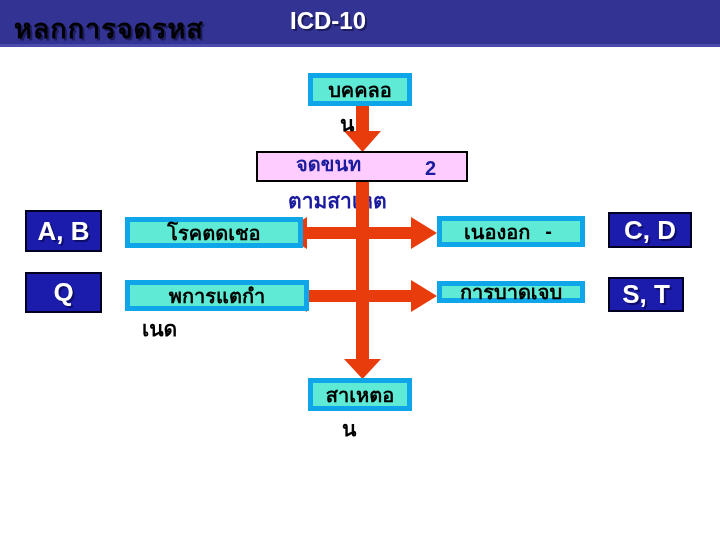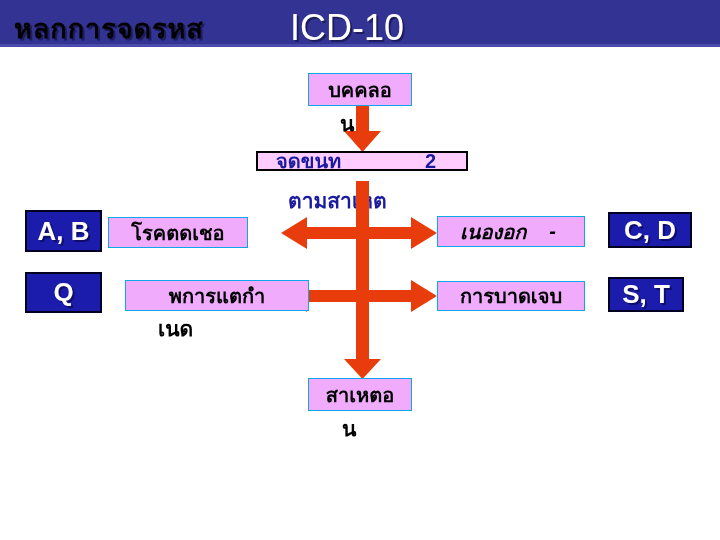--- a/index.html
+++ b/index.html
@@ -23,40 +23,40 @@
   }
   .page-title {
     position: absolute; left: 14px; top: 7px;
     font-size: 27px; font-weight: bold; color: #000000;
     text-shadow: 2px 2px 0 #1d1d5e;
     letter-spacing: 1px;
     white-space: nowrap;
   }
   .page-subtitle {
     position: absolute; left: 290px; top: 7px;
-    font-size: 36px; font-weight: normal; color: #ffffff;
+    font-size: 24px; font-weight: bold; color: #ffffff;
     text-shadow: 2px 2px 0 #1d1d5e;
     white-space: nowrap;
   }
   
   svg.arrows {
     position: absolute; left: 0; top: 0; z-index: 1;
   }
   svg.arrows .arrow { fill: #e93c0c; stroke: none; }
   
   .node {
     position: absolute; z-index: 2;
     box-sizing: border-box;
     display: flex; align-items: center; justify-content: center;
     font-weight: bold; color: #000000;
     font-size: 20px; white-space: nowrap;
   }
   .yellow {
-    background: #f0abfc;
-    border: 1px solid #0ea5e9;
+    background: #5eead4;
+    border: 5px solid #0ea5e9;
   }
   .pink {
     background: #ffccff;
     border: 2px solid #000000;
     color: #1b1b9e;
   }
   .blue {
     background: #1c1cac;
     border: 2px solid #000022;
     color: #ffffff;
@@ -102,41 +102,41 @@
       <polygon class="arrow" points="281,296 307,280 307,312"></polygon>
       <polygon class="arrow" points="437,296 411,280 411,312"></polygon>
     </g>
   </svg>
 
   <div class="node yellow" style="left:308px; top:73px; width:104px; height:33px;">
     <span>บคคลอ</span>
   </div>
   <div class="caption over" style="left:340px; top:107px;">น</div>
 
-  <div class="node pink spread" style="left:256px; top:151px; width:212px; height:20px; padding:0 30px 0 18px;">
+  <div class="node pink spread" style="left:256px; top:151px; width:212px; height:31px; padding:0 30px 0 38px;align-items:flex-end;">
     <span>จดขนท</span>
     <span>2</span>
   </div>
 
   <div class="node blue" style="left:25px; top:210px; width:77px; height:42px;">A, B</div>
 
-  <div class="node yellow" style="left:108px; top:217px; width:140px; height:31px;">โรคตดเชอ</div>
+  <div class="node yellow" style="left:125px; top:217px; width:178px; height:31px;">โรคตดเชอ</div>
 
-  <div class="node yellow spread" style="left:437px; top:216px; width:148px; height:31px; padding:0 28px 0 22px;font-style:italic;">
+  <div class="node yellow spread" style="left:437px; top:216px; width:148px; height:31px; padding:0 28px 0 22px;">
     <span>เนองอก</span>
     <span>-</span>
   </div>
 
   <div class="node blue" style="left:608px; top:212px; width:84px; height:36px;">C, D</div>
 
   <div class="node blue" style="left:25px; top:272px; width:77px; height:41px;">Q</div>
 
   <div class="node yellow" style="left:125px; top:280px; width:184px; height:31px;">พการแตกำ</div>
-  <div class="caption over" style="left:158px; top:312px;">เนด</div>
+  <div class="caption over" style="left:142px; top:312px;">เนด</div>
 
-  <div class="node yellow" style="left:437px; top:281px; width:148px; height:30px;text-align:right;">การบาดเจบ</div>
+  <div class="node yellow" style="left:437px; top:281px; width:148px; height:22px;text-align:right;">การบาดเจบ</div>
 
   <div class="node yellow" style="left:308px; top:378px; width:104px; height:33px;">สาเหตอ</div>
 
   <div class="node blue" style="left:608px; top:277px; width:76px; height:35px;">S, T</div>
   <div class="caption over" style="left:342px; top:412px;">น</div>
 
 </div>
 
 </body></html>

